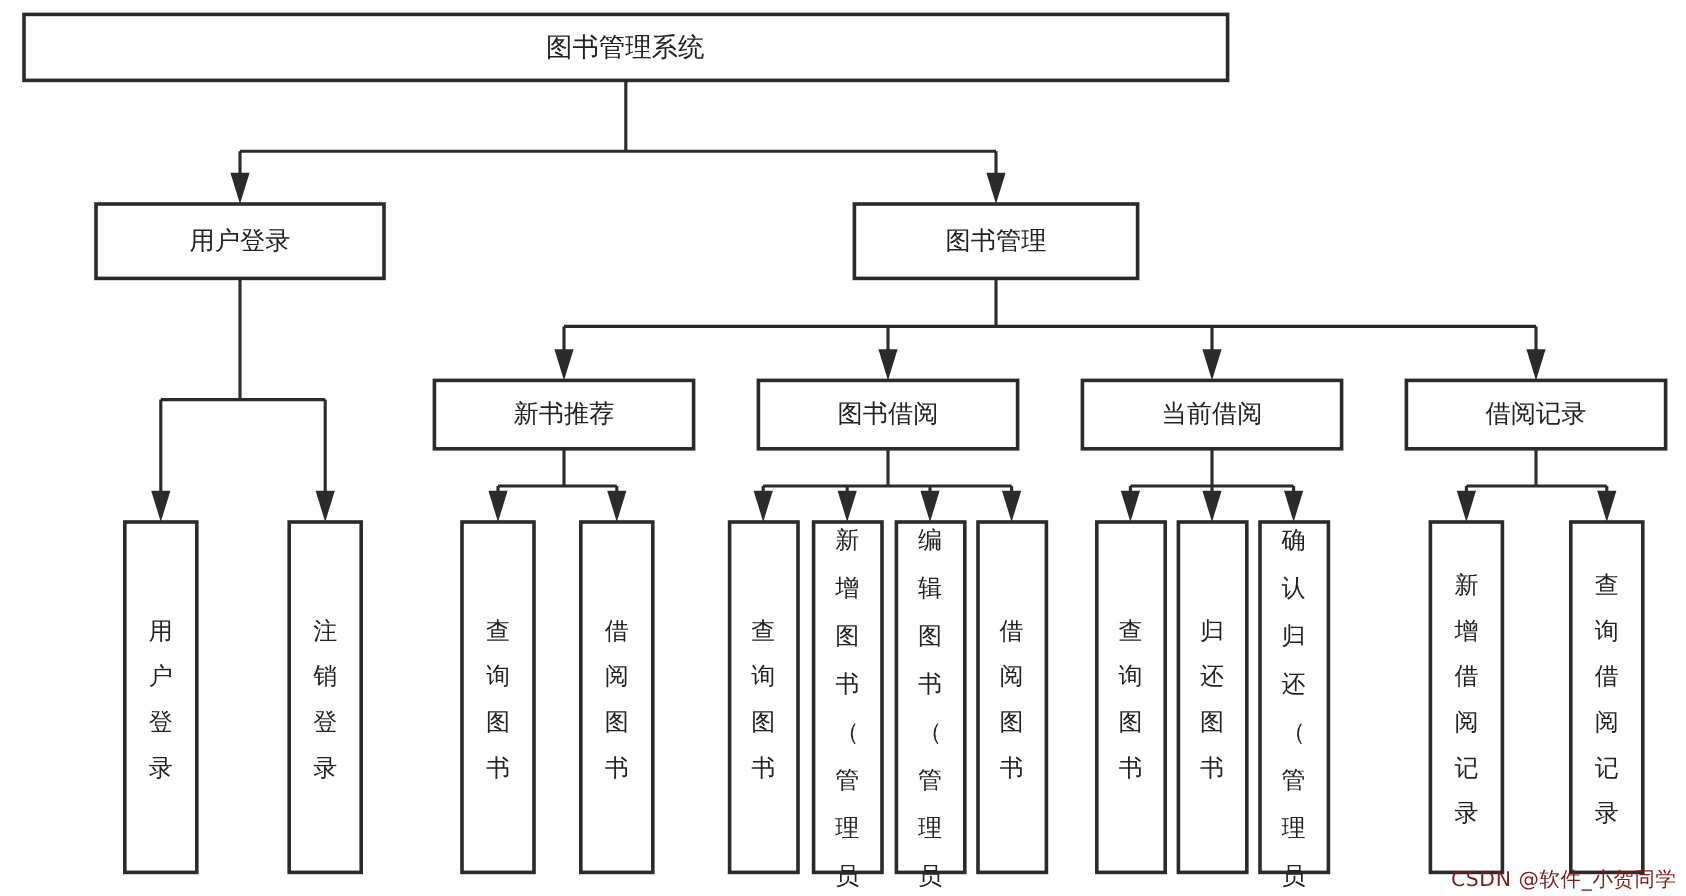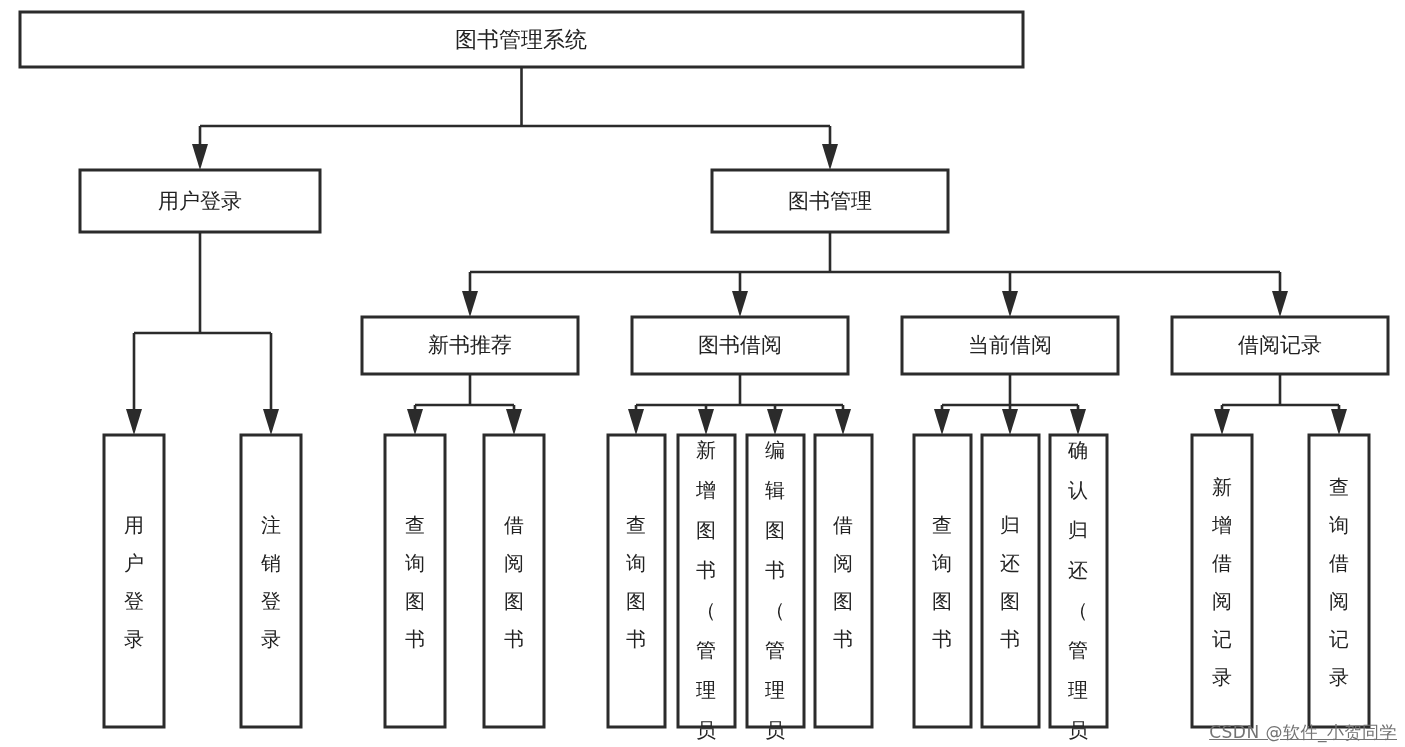--- a/index.html
+++ b/index.html
@@ -20,23 +20,23 @@
     fill:#222222;font-family:"DejaVu Sans","Liberation Sans",sans-serif;
     font-size:20px;text-anchor:middle;
   }
   .vlabel-long{font-size:20px;}
   .link{
     stroke:#2b2b2b;stroke-width:2.6;fill:none;
   }
   .arrow-head{fill:#2b2b2b;stroke:none;}
   .watermark{
     position:absolute;right:8px;bottom:3px;
-    color:#737373;font-size:17px;
+    color:#7f1d1d;font-size:17px;
     font-family:"DejaVu Sans","Liberation Sans",sans-serif;
-    white-space:nowrap;pointer-events:none;letter-spacing:.5px;text-decoration:underline;
+    white-space:nowrap;pointer-events:none;letter-spacing:.5px;
   }
 </style>
 </head>
 <body>
 
 <svg id="diagram" viewBox="0 0 1405 747" xmlns="http://www.w3.org/2000/svg">
 
   <g>
 
     <path class="link" d="M521.5 67 L521.5 126"></path>

